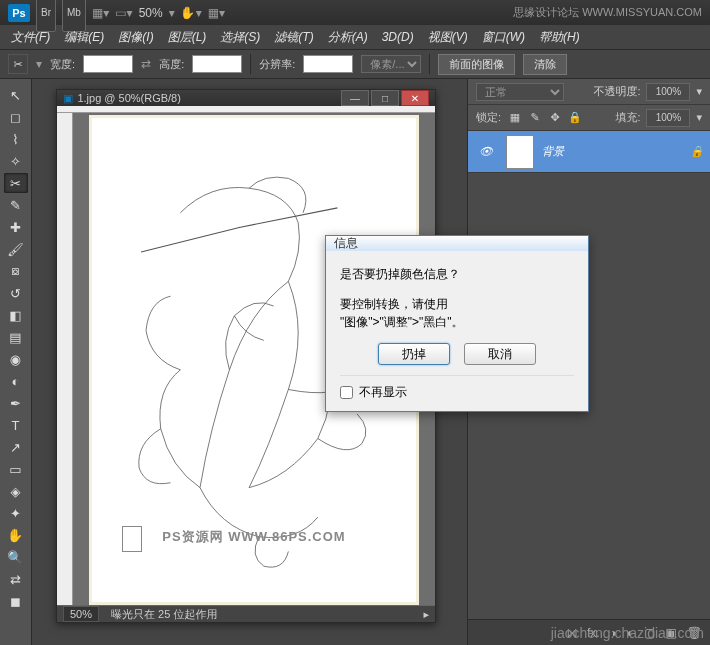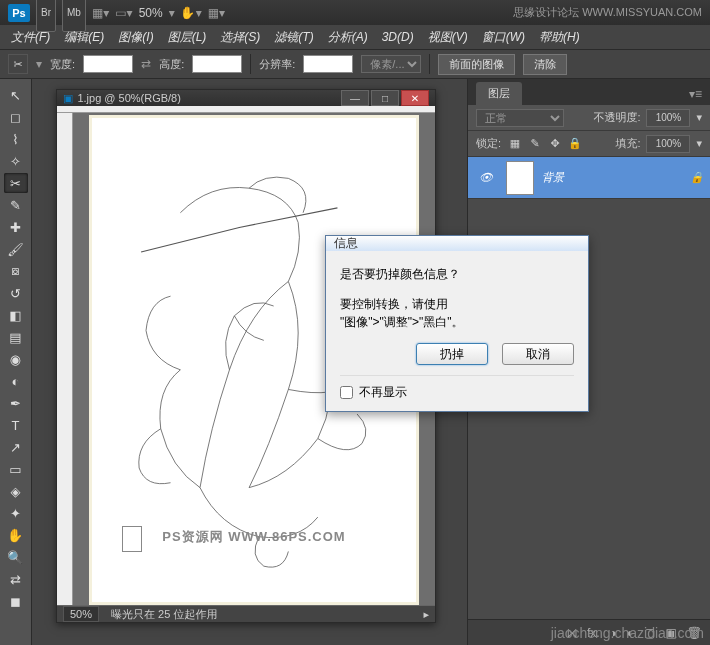--- a/index.html
+++ b/index.html
@@ -58,21 +58,21 @@
 .eye-col { width: 24px; display: flex; justify-content: center; }
 .thumb { width: 28px; height: 34px; background: #fff; border: 1px solid #888; }
 .lock-right { margin-left: auto; color: #fff; }
 .panel-footer { height: 26px; background: #3f3f3f; border-top: 1px solid #2a2a2a; display: flex; align-items: center; justify-content: flex-end; padding: 0 8px; gap: 10px; color: #aaa; font-size: 12px; }
 
 
 .dialog { position: absolute; left: 325px; top: 235px; width: 264px; background: #f0f0f0; border: 1px solid #5a7aa0; box-shadow: 0 3px 10px rgba(0,0,0,0.4); font-size: 12px; color: #000; }
 .dlg-title { height: 15px; background: linear-gradient(#fdfdfd,#d4e4f7); display: flex; align-items: center; padding: 0 8px; color: #333; }
 .dlg-body { padding: 14px 14px 10px 14px; }
 .dlg-body p { margin-bottom: 12px; line-height: 1.5; }
-.dlg-btns { display: flex; justify-content: flex-end; gap: 14px; margin-top: 8px; margin-bottom: 10px; }
+.dlg-btns { display: flex; justify-content: center; gap: 14px; margin-top: 8px; margin-bottom: 10px; }
 .dlg-btn { width: 72px; height: 22px; border: 1px solid #8a8a8a; background: linear-gradient(#fff,#e4e4e4); border-radius: 3px; font-size: 12px; }
 .dlg-btn.primary { border: 1px solid #3c7fb1; box-shadow: 0 0 2px #5aa0e0; }
 .dlg-check { border-top: 1px solid #ddd; padding-top: 8px; display: flex; align-items: center; gap: 6px; }
 
 .bottom-watermark { position: absolute; right: 6px; bottom: 4px; color: #888; font-size: 14px; }
 </style>
 </head>
 <body>
 
 <div class="titlebar">
@@ -190,24 +190,20 @@
       </div>
       <div class="doc-status">
         <div class="zoom-box">50%</div>
         <span>曝光只在 25 位起作用</span>
         <span class="arrow">▸</span>
       </div>
     </div>
   </div>
 
   <div class="panels">
-    <div class="panel-tabbar">
-      <div class="panel-tab">图层</div>
-      <div class="menu-icon">▾≡</div>
-    </div>
     <div class="panel-row">
       <select class="panel-select"><option>正常</option></select>
       <span style="margin-left:auto">不透明度:</span>
       <div class="opacity-box">100%</div>
       <span>▾</span>
     </div>
     <div class="panel-row">
       <span>锁定:</span>
       <div class="lock-icons">
         <span>▦</span>

